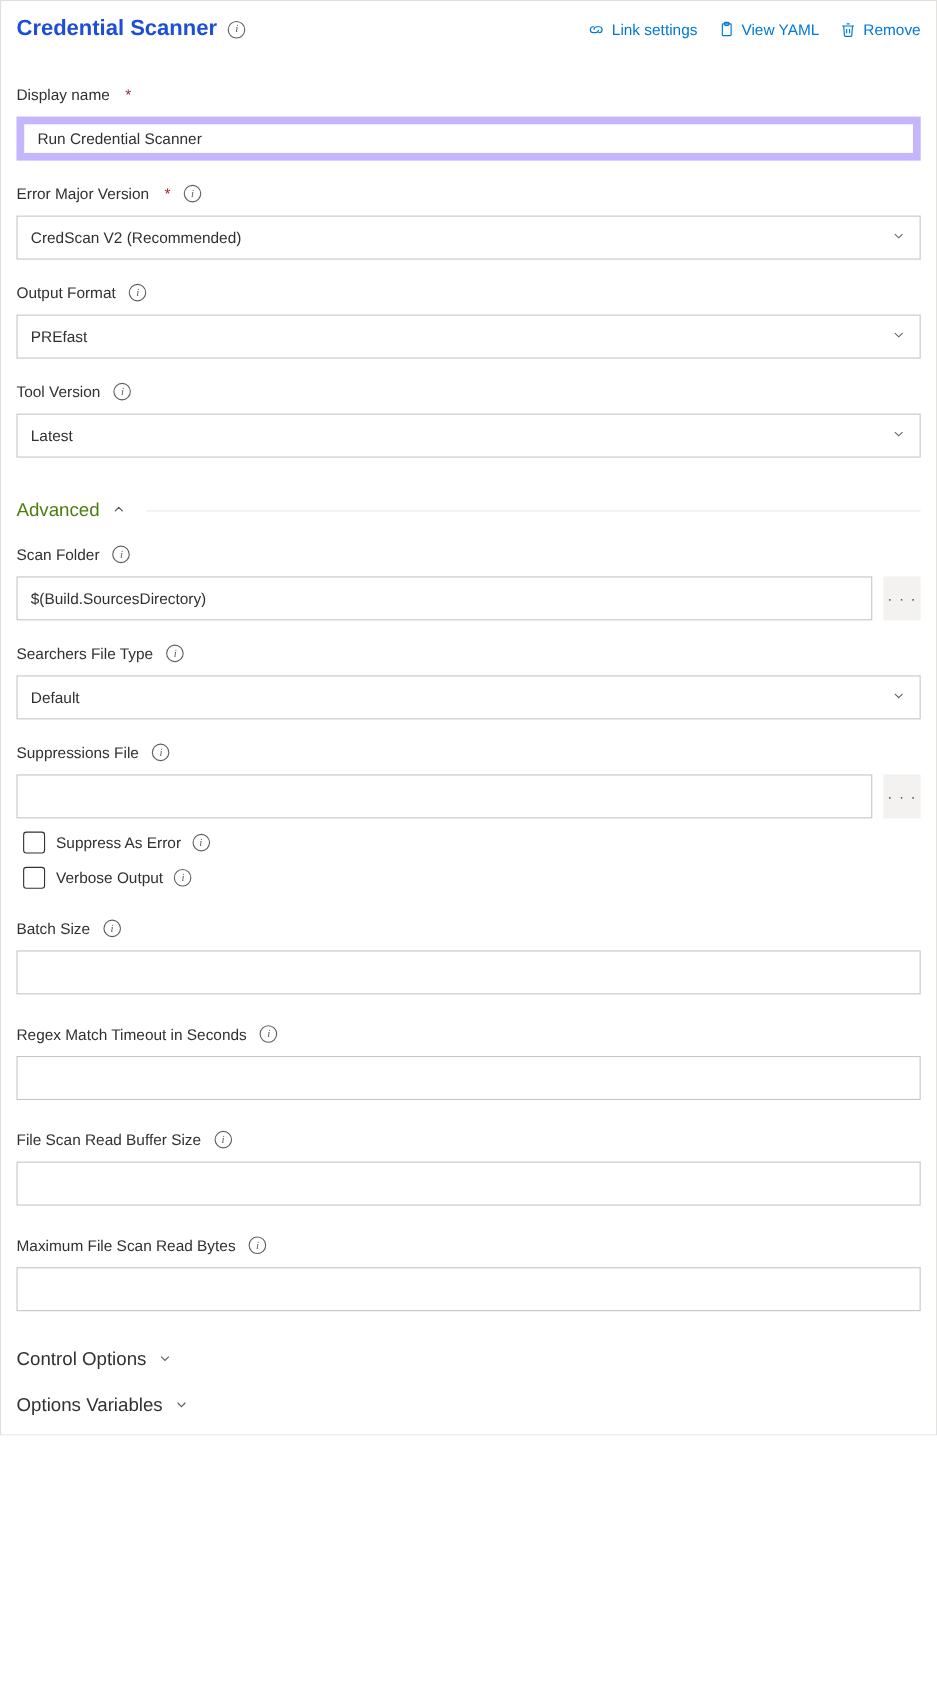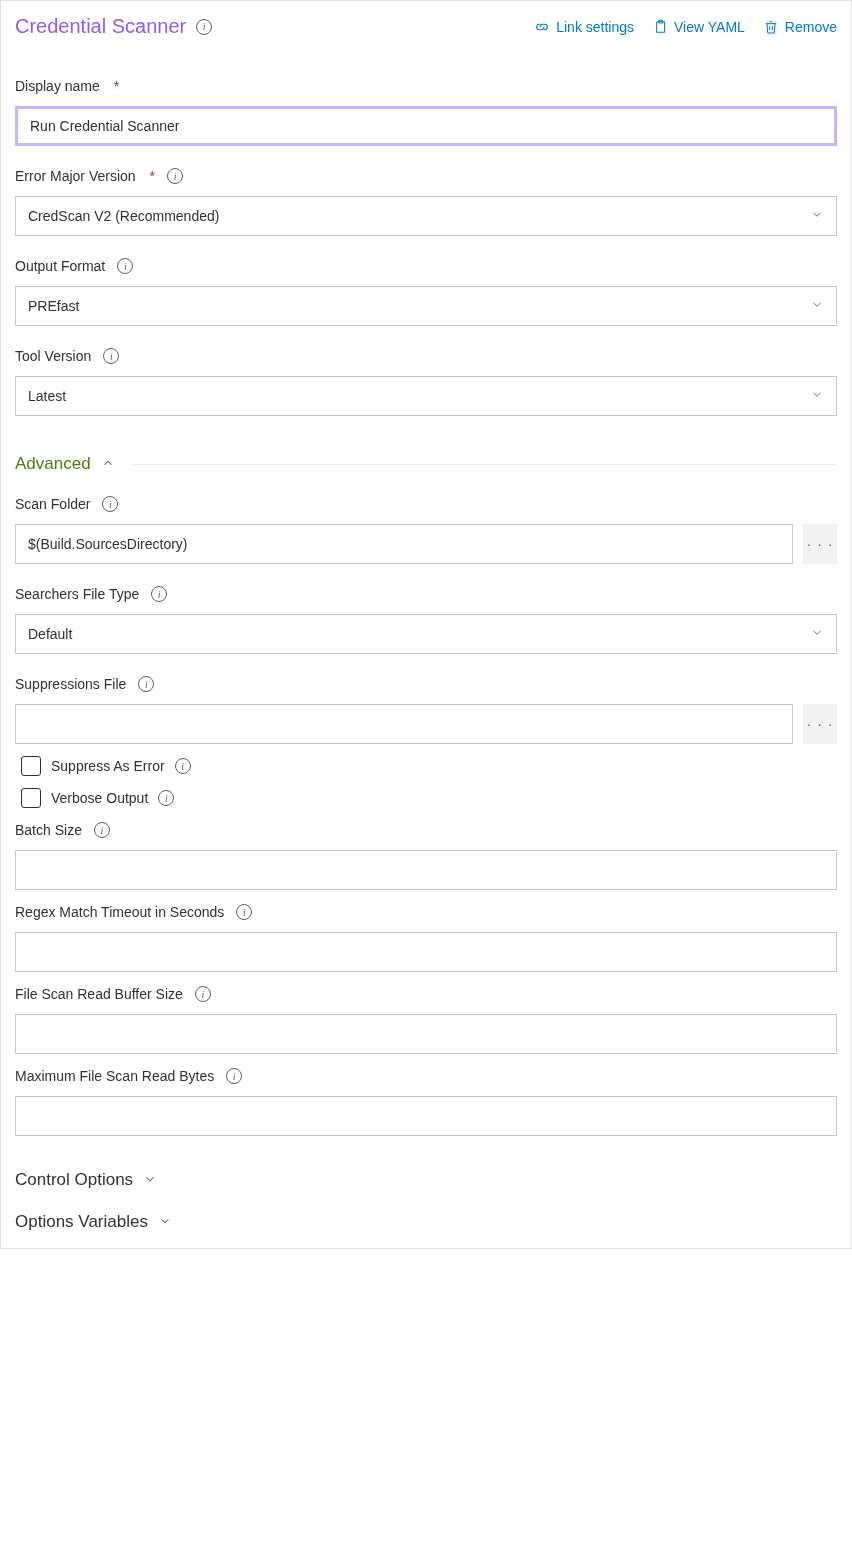--- a/index.html
+++ b/index.html
@@ -19,22 +19,22 @@
     align-items: center;
     justify-content: space-between;
   }
   .header-left {
     display: flex;
     align-items: center;
     gap: 10px;
   }
   .title {
     font-size: 20px;
-    font-weight: 400;
-    color: #8b5cf6;
+    font-weight: 700;
+    color: #1d4ed8;
   }
   .header-actions {
     display: flex;
     gap: 18px;
   }
   .link-btn {
     display: inline-flex;
     align-items: center;
     gap: 6px;
     color: #0078d4;
@@ -92,21 +92,21 @@
   .select-control .chev {
     position: absolute;
     right: 12px;
     top: 50%;
     transform: translateY(-50%);
   }
   .chev svg { width: 14px; height: 14px; stroke: #605e5c; }
   .field-block { margin-top: 40px; }
   .field-block .control-wrap { margin-top: 12px; }
   .input-focused {
-    border: 3px solid #c4b5fd;
+    border: 7px solid #c4b5fd;
   }
   .section-header {
     display: flex;
     align-items: center;
     gap: 10px;
     margin-top: 38px;
   }
   .section-header .stxt {
     font-size: 17px;
     font-weight: 400;
@@ -146,21 +146,21 @@
   }
   .checkbox {
     width: 20px;
     height: 20px;
     border: 1px solid #323130;
     border-radius: 3px;
     cursor: pointer;
     flex-shrink: 0;
   }
   .field-block.tight { margin-top: 22px; }
-  .field-block.tighter { margin-top: 14px; }
+  .field-block.tighter { margin-top: 28px; }
   .section-collapsed {
     display: flex;
     align-items: center;
     gap: 10px;
     margin-top: 34px;
     cursor: pointer;
   }
   .section-collapsed .stxt {
     font-size: 17px;
   }

